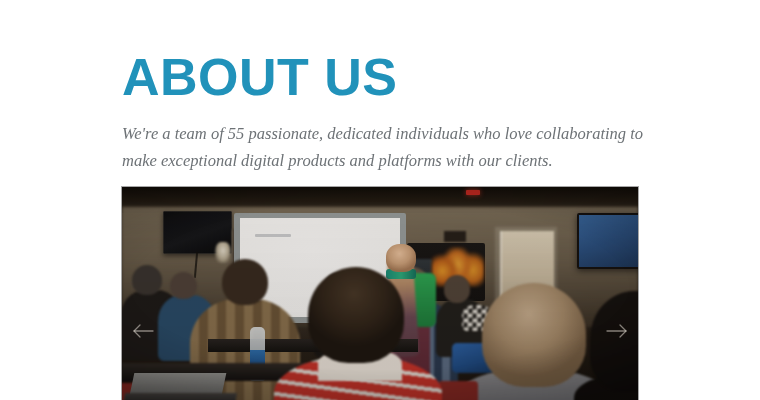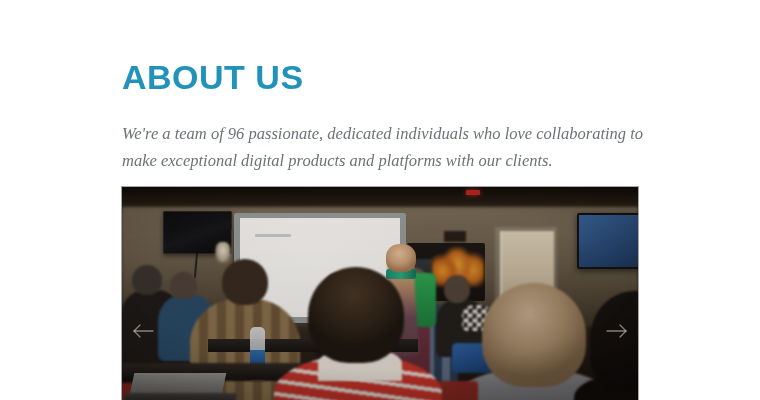--- a/index.html
+++ b/index.html
@@ -32,21 +32,21 @@
 
   
   .section-title {
     margin: 0;
     padding: 0;
     position: absolute;
     left: 0;
     top: 52px;
     font-family: "Liberation Sans", sans-serif;
     font-weight: bold;
-    font-size: 34px;
+    font-size: 52px;
     line-height: 50px;
     letter-spacing: 0.5px;
     color: #2192ba;
     white-space: nowrap;
   }
 
   
   .section-intro {
     margin: 0;
     padding: 0;
@@ -437,21 +437,21 @@
   .car-next { left: 480px; }
 </style>
 </head>
 <body>
 
 <div class="page">
 
   <div class="content">
     <h1 class="section-title">ABOUT US</h1>
 
-    <p class="section-intro">We're a team of 96 passionate, dedicated individuals who love collaborating to make exceptional digital products and platforms with our clients.</p>
+    <p class="section-intro">We're a team of 55 passionate, dedicated individuals who love collaborating to make exceptional digital products and platforms with our clients.</p>
   </div>
 
   <div class="carousel">
 
     <div class="photo">
       <div class="layer room-base"></div>
       <div class="layer ceiling"></div>
       <div class="layer backwall"></div>
 
       <div class="layer tv-left"></div>

